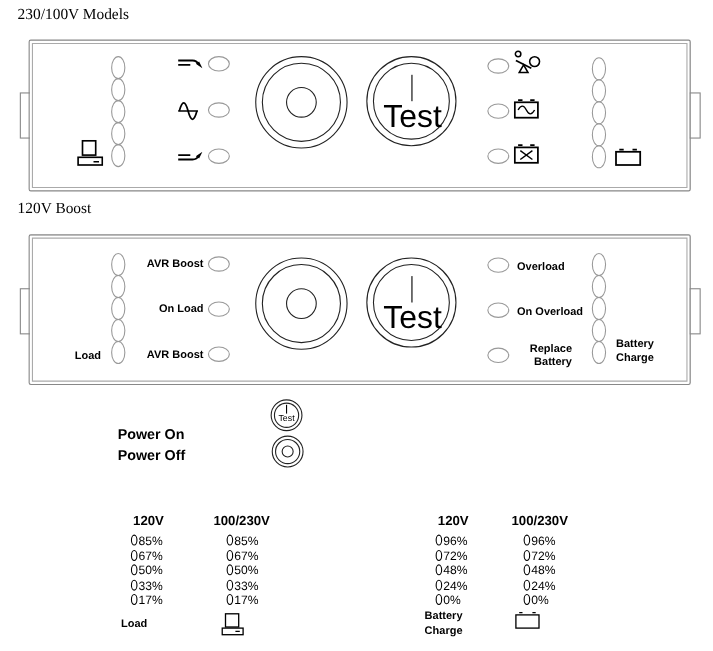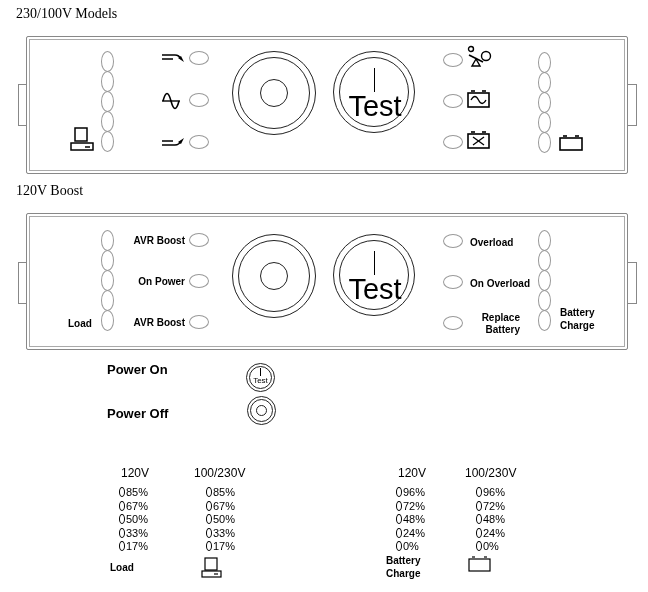--- a/index.html
+++ b/index.html
@@ -8,21 +8,21 @@
   .title{font-family:"Liberation Serif",serif;font-size:14px;text-align:right;}
   .panel{position:absolute;left:26px;width:600px;border:1px solid #888;box-shadow:inset 0 0 0 2px #fff, inset 0 0 0 3px #aaa;border-radius:2px;}
   .tab{position:absolute;width:9px;height:40px;border:1px solid #888;background:#fff;}
   .led{position:absolute;width:20px;height:14px;border:1.2px solid #999;border-radius:50%;box-sizing:border-box;}
   .vled{position:absolute;width:13px;height:21px;border:1.2px solid #999;border-radius:50%;box-sizing:border-box;}
   .knob{position:absolute;border-radius:50%;border:1.2px solid #222;box-sizing:border-box;}
   .lbl{position:absolute;font-weight:bold;font-size:10px;white-space:nowrap;}
   .big{font-weight:bold;font-size:13px;}
   .pct{font-size:11px;line-height:13.5px;white-space:nowrap;}
   .pct .o{display:inline-block;width:6px;height:10px;border:1.2px solid #000;border-radius:50%;margin-right:1px;vertical-align:-1px;box-sizing:border-box;}
-  .hdr{font-weight:normal;font-size:12px;}
+  .hdr{font-weight:bold;font-size:12px;}
 </style>
 </head>
 <body>
 
 <div class="abs title" style="left:16px;top:6px;">230/100V Models</div>
 
 <div class="tab" style="left:18px;top:84px;"></div>
 <div class="tab" style="left:626px;top:84px;"></div>
 <div class="panel" style="top:36px;height:136px;">
 
@@ -112,21 +112,21 @@
     <div class="vled" style="left:74px;top:16px;"></div>
     <div class="vled" style="left:74px;top:36px;"></div>
     <div class="vled" style="left:74px;top:56px;"></div>
     <div class="vled" style="left:74px;top:76px;"></div>
     <div class="vled" style="left:74px;top:96px;"></div>
   </div>
   <div class="lbl" style="left:41px;top:104px;">Load</div>
 
   <div class="lbl" style="right:442px;top:21px;">AVR Boost</div>
   <div class="led" style="left:162px;top:19px;"></div>
-  <div class="lbl" style="right:442px;top:62px;">On Power</div>
+  <div class="lbl" style="right:442px;top:62px;">On Load</div>
   <div class="led" style="left:162px;top:60px;"></div>
   <div class="lbl" style="right:442px;top:103px;">AVR Boost</div>
   <div class="led" style="left:162px;top:101px;"></div>
 
   <div class="knob" style="left:205px;top:20px;width:84px;height:84px;">
     <div class="knob" style="left:5px;top:5px;width:72px;height:72px;"></div>
     <div class="knob" style="left:27px;top:27px;width:28px;height:28px;"></div>
   </div>
   <div class="knob" style="left:306px;top:20px;width:82px;height:82px;">
     <div class="knob" style="left:5px;top:5px;width:70px;height:70px;"></div>
@@ -145,21 +145,21 @@
     <div class="vled" style="left:511px;top:16px;"></div>
     <div class="vled" style="left:511px;top:36px;"></div>
     <div class="vled" style="left:511px;top:56px;"></div>
     <div class="vled" style="left:511px;top:76px;"></div>
     <div class="vled" style="left:511px;top:96px;"></div>
   </div>
   <div class="lbl" style="left:533px;top:93px;">Battery</div>
   <div class="lbl" style="left:533px;top:106px;">Charge</div>
 </div>
 
-<div class="abs big" style="left:107px;top:362px;">Power On</div>
+<div class="abs big" style="left:107px;top:387px;">Power On</div>
 <div class="knob" style="left:246px;top:363px;width:29px;height:29px;">
   <div class="knob" style="left:2px;top:2px;width:23px;height:23px;"></div>
   <div class="abs" style="left:13px;top:4px;width:1px;height:8px;background:#000;"></div>
   <div class="abs" style="left:0;width:27px;top:12px;text-align:center;font-size:8px;">Test</div>
 </div>
 <div class="abs big" style="left:107px;top:406px;">Power Off</div>
 <div class="knob" style="left:247px;top:396px;width:29px;height:29px;">
   <div class="knob" style="left:2px;top:2px;width:23px;height:23px;"></div>
   <div class="knob" style="left:8px;top:8px;width:11px;height:11px;"></div>
 </div>

